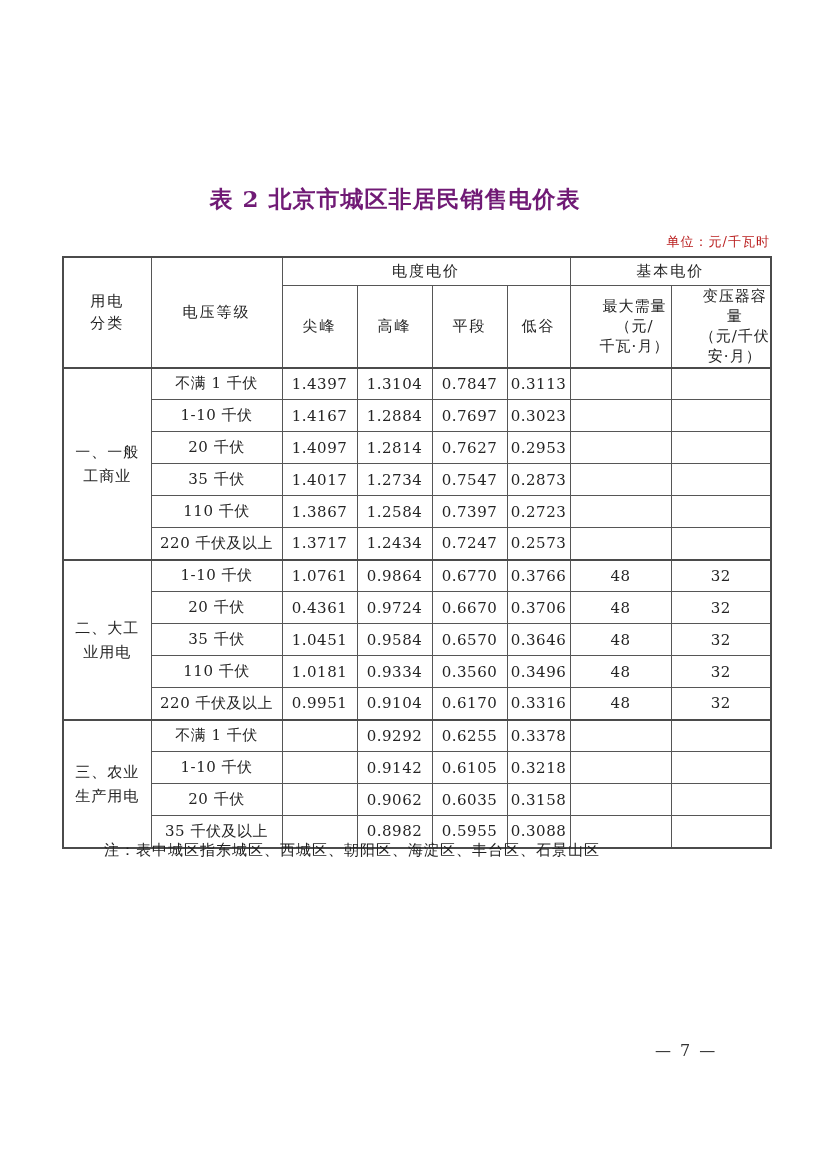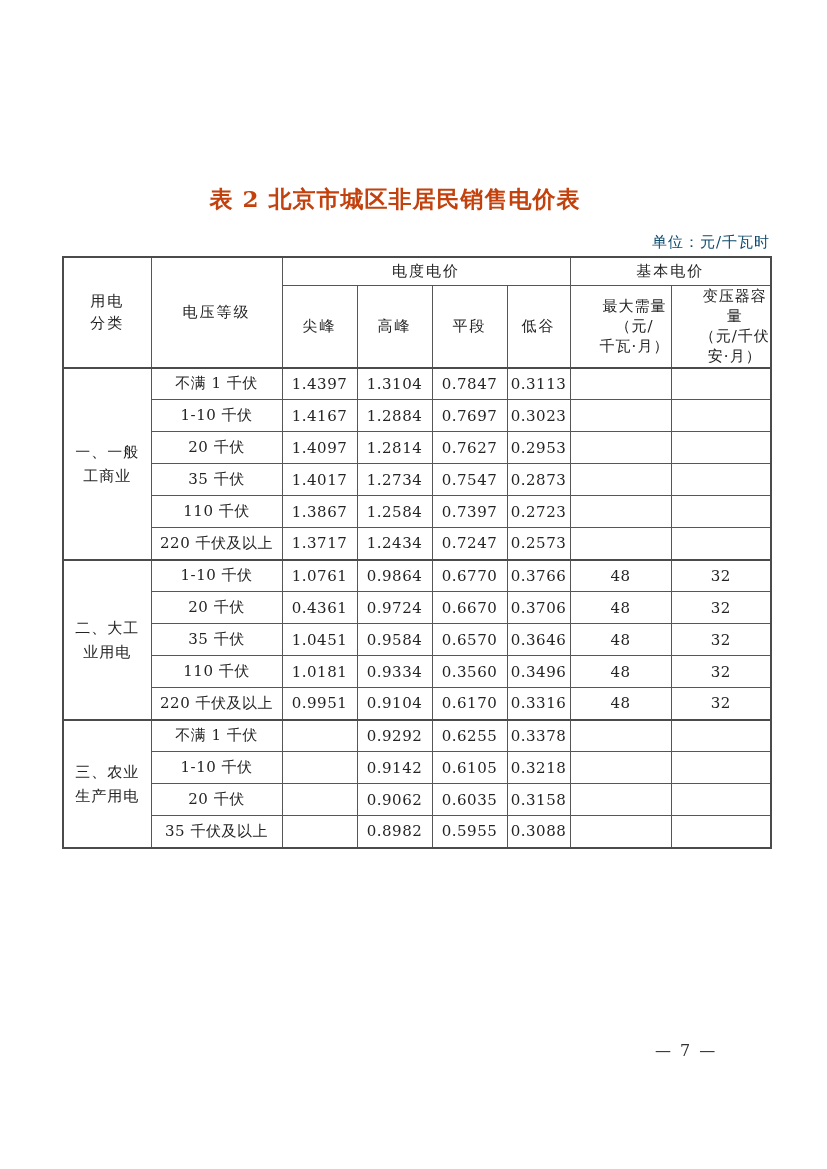--- a/index.html
+++ b/index.html
@@ -7,25 +7,25 @@
   body {
     font-family:"DejaVu Serif","Liberation Serif",serif;
     background:#ffffff; color:#1f1f1f;
     position:relative; overflow:hidden;
   }
   .page { position:absolute; inset:0; background:#ffffff; }
 
   .doc-title {
     position:absolute; top:184px; left:0; width:790px;
     text-align:center; font-size:23px; font-weight:bold;
-    letter-spacing:1px; color:#c2410c;
+    letter-spacing:1px; color:#701a75;
   }
   .unit-label {
     position:absolute; top:233px; right:57px;
-    font-size:15px; letter-spacing:1px; color:#0c4a6e;
+    font-size:13px; letter-spacing:1px; color:#b91c1c;
   }
 
   table.price-table {
     position:absolute; top:256px; left:62px;
     width:708px; height:582px;
     border-collapse:collapse; table-layout:fixed;
     border:2px solid #4b4b4b;
   }
   .price-table th, .price-table td {
     border:1px solid #565656;
@@ -234,15 +234,16 @@
         <td class="num"></td>
         <td class="num">0.8982</td>
         <td class="num">0.5955</td>
         <td class="num">0.3088</td>
         <td class="num"></td>
         <td class="num"></td>
       </tr>
     </tbody>
   </table>
 
+  <div class="table-note">注：表中城区指东城区、西城区、朝阳区、海淀区、丰台区、石景山区</div>
   <div class="page-number">— 7 —</div>
 
 </div>
 
 </body></html>

